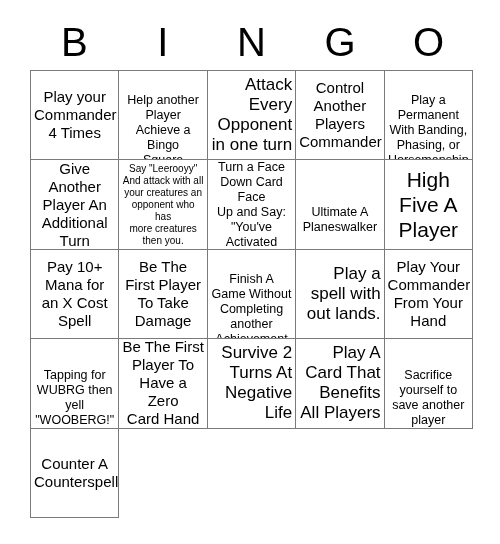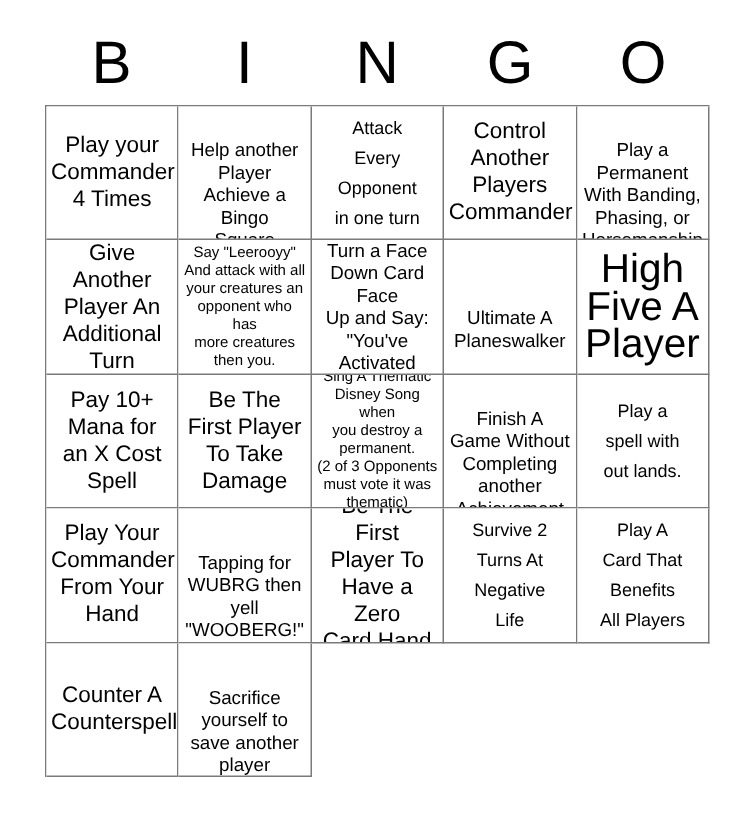--- a/index.html
+++ b/index.html
@@ -67,22 +67,22 @@
     overflow: hidden;
     background: #ffffff;
   }
   .cell-text {
     display: block;
     width: 100%;
     white-space: pre-line;
     color: #000000;
   }
   
-  .fs-xl .cell-text { font-size: 27px; line-height: 25px; }
-  .fs-lg .cell-text { font-size: 12px; line-height: 20px; }
+  .fs-xl .cell-text { font-size: 21px; line-height: 25px; }
+  .fs-lg .cell-text { font-size: 17px; line-height: 20px; text-align: right; }
   .fs-md .cell-text { font-size: 15px; line-height: 18px; }
   .fs-sm .cell-text { font-size: 12.5px; line-height: 15px; margin-top: 30px; }
   .fs-xs .cell-text { font-size: 10px; line-height: 12px; }
 </style>
 </head>
 <body>
 
 <div id="bingo-card">
 
   <div id="header-row">
@@ -160,29 +160,20 @@
 Mana for
 an X Cost
 Spell</span>
       </div>
       <div class="bingo-cell fs-md">
         <span class="cell-text">Be The
 First Player
 To Take
 Damage</span>
       </div>
-      <div class="bingo-cell fs-xs">
-        <span class="cell-text">Sing A Thematic
-Disney Song when
-you destroy a
-permanent.
-(2 of 3 Opponents
-must vote it was
-thematic)</span>
-      </div>
       <div class="bingo-cell fs-sm">
         <span class="cell-text">Finish A
 Game Without
 Completing
 another
 Achievement</span>
       </div>
       <div class="bingo-cell fs-lg">
         <span class="cell-text">Play a
 spell with
@@ -211,25 +202,25 @@
 Turns At
 Negative
 Life</span>
       </div>
       <div class="bingo-cell fs-lg">
         <span class="cell-text">Play A
 Card That
 Benefits
 All Players</span>
       </div>
-      <div class="bingo-cell fs-md">
-        <span class="cell-text">Counter A
-Counterspell</span>
-      </div>
       <div class="bingo-cell fs-sm">
         <span class="cell-text">Sacrifice
 yourself to
 save another
 player</span>
       </div>
+      <div class="bingo-cell fs-md">
+        <span class="cell-text">Counter A
+Counterspell</span>
+      </div>
     </div>
 
 </div>
 
 </body></html>

